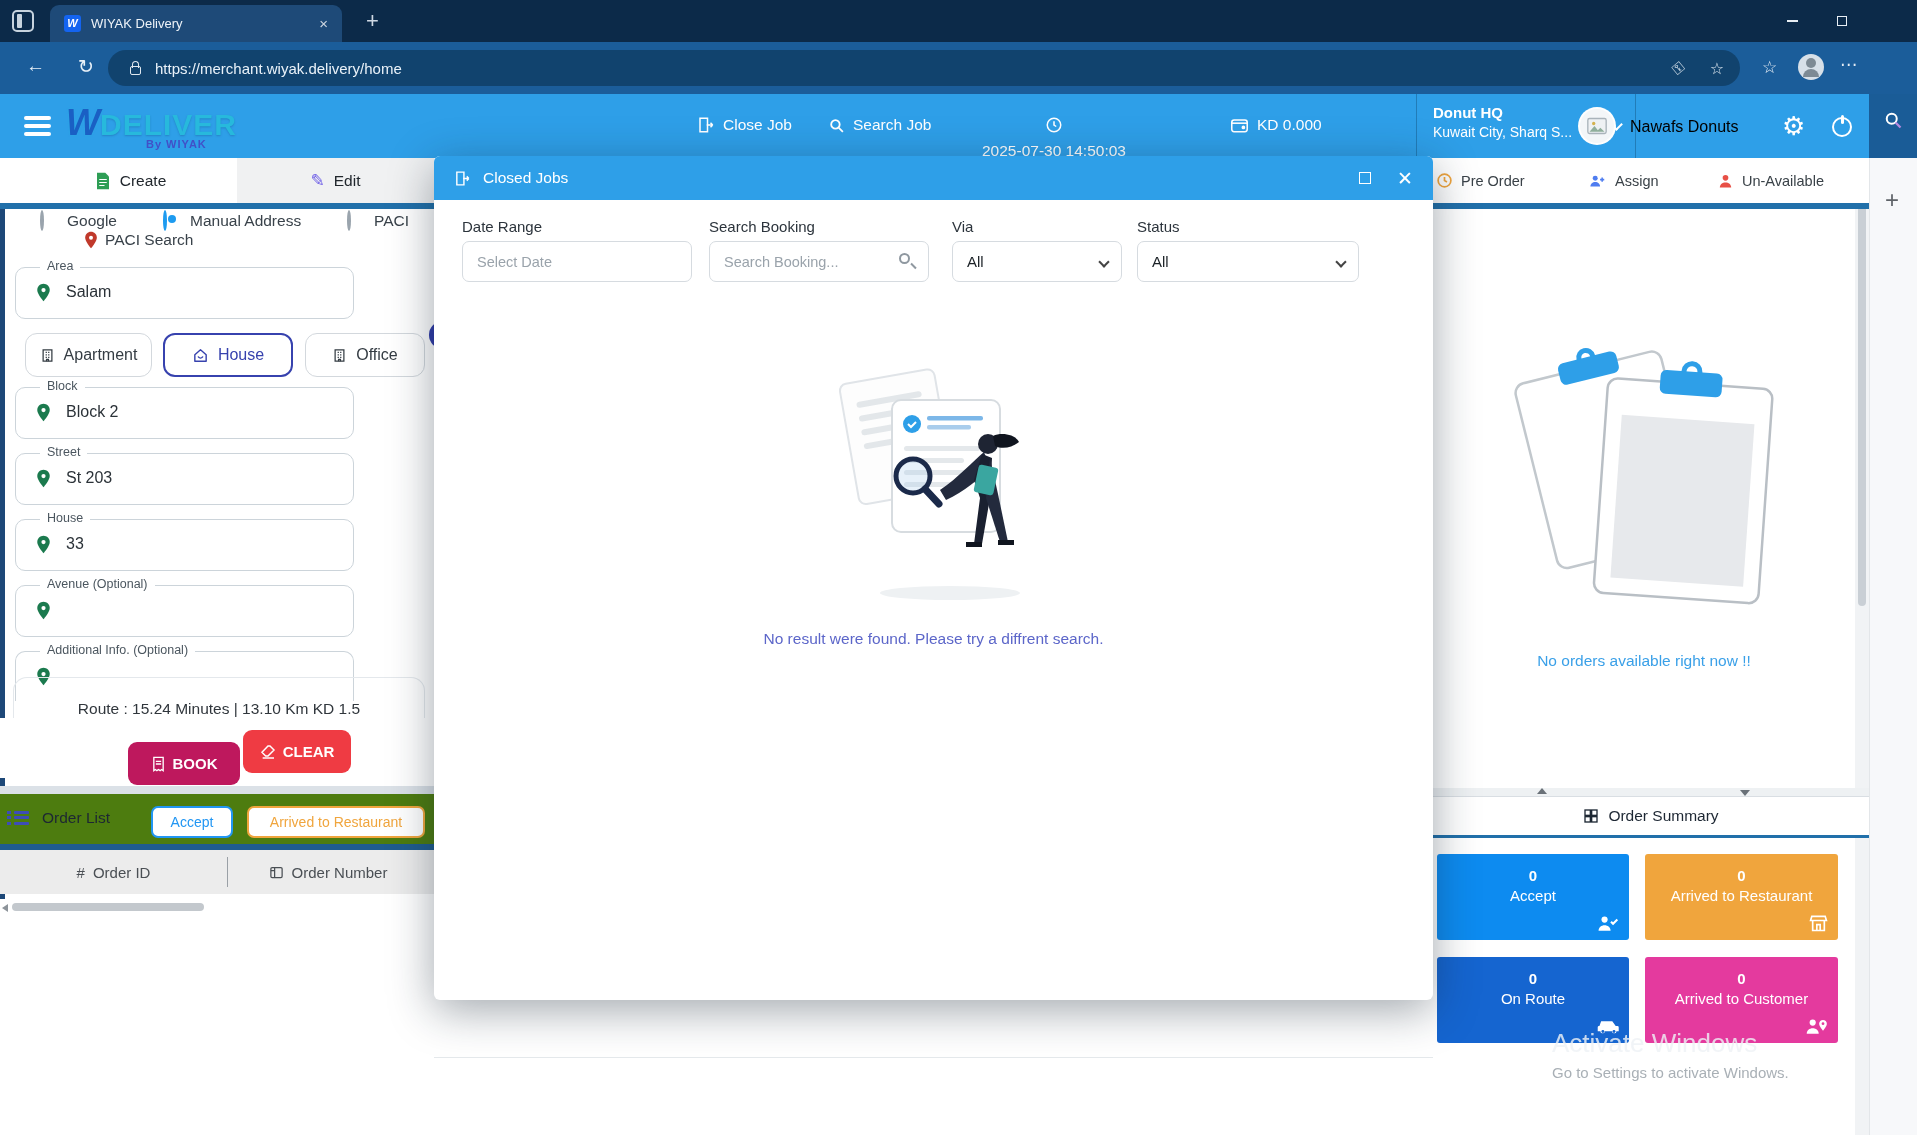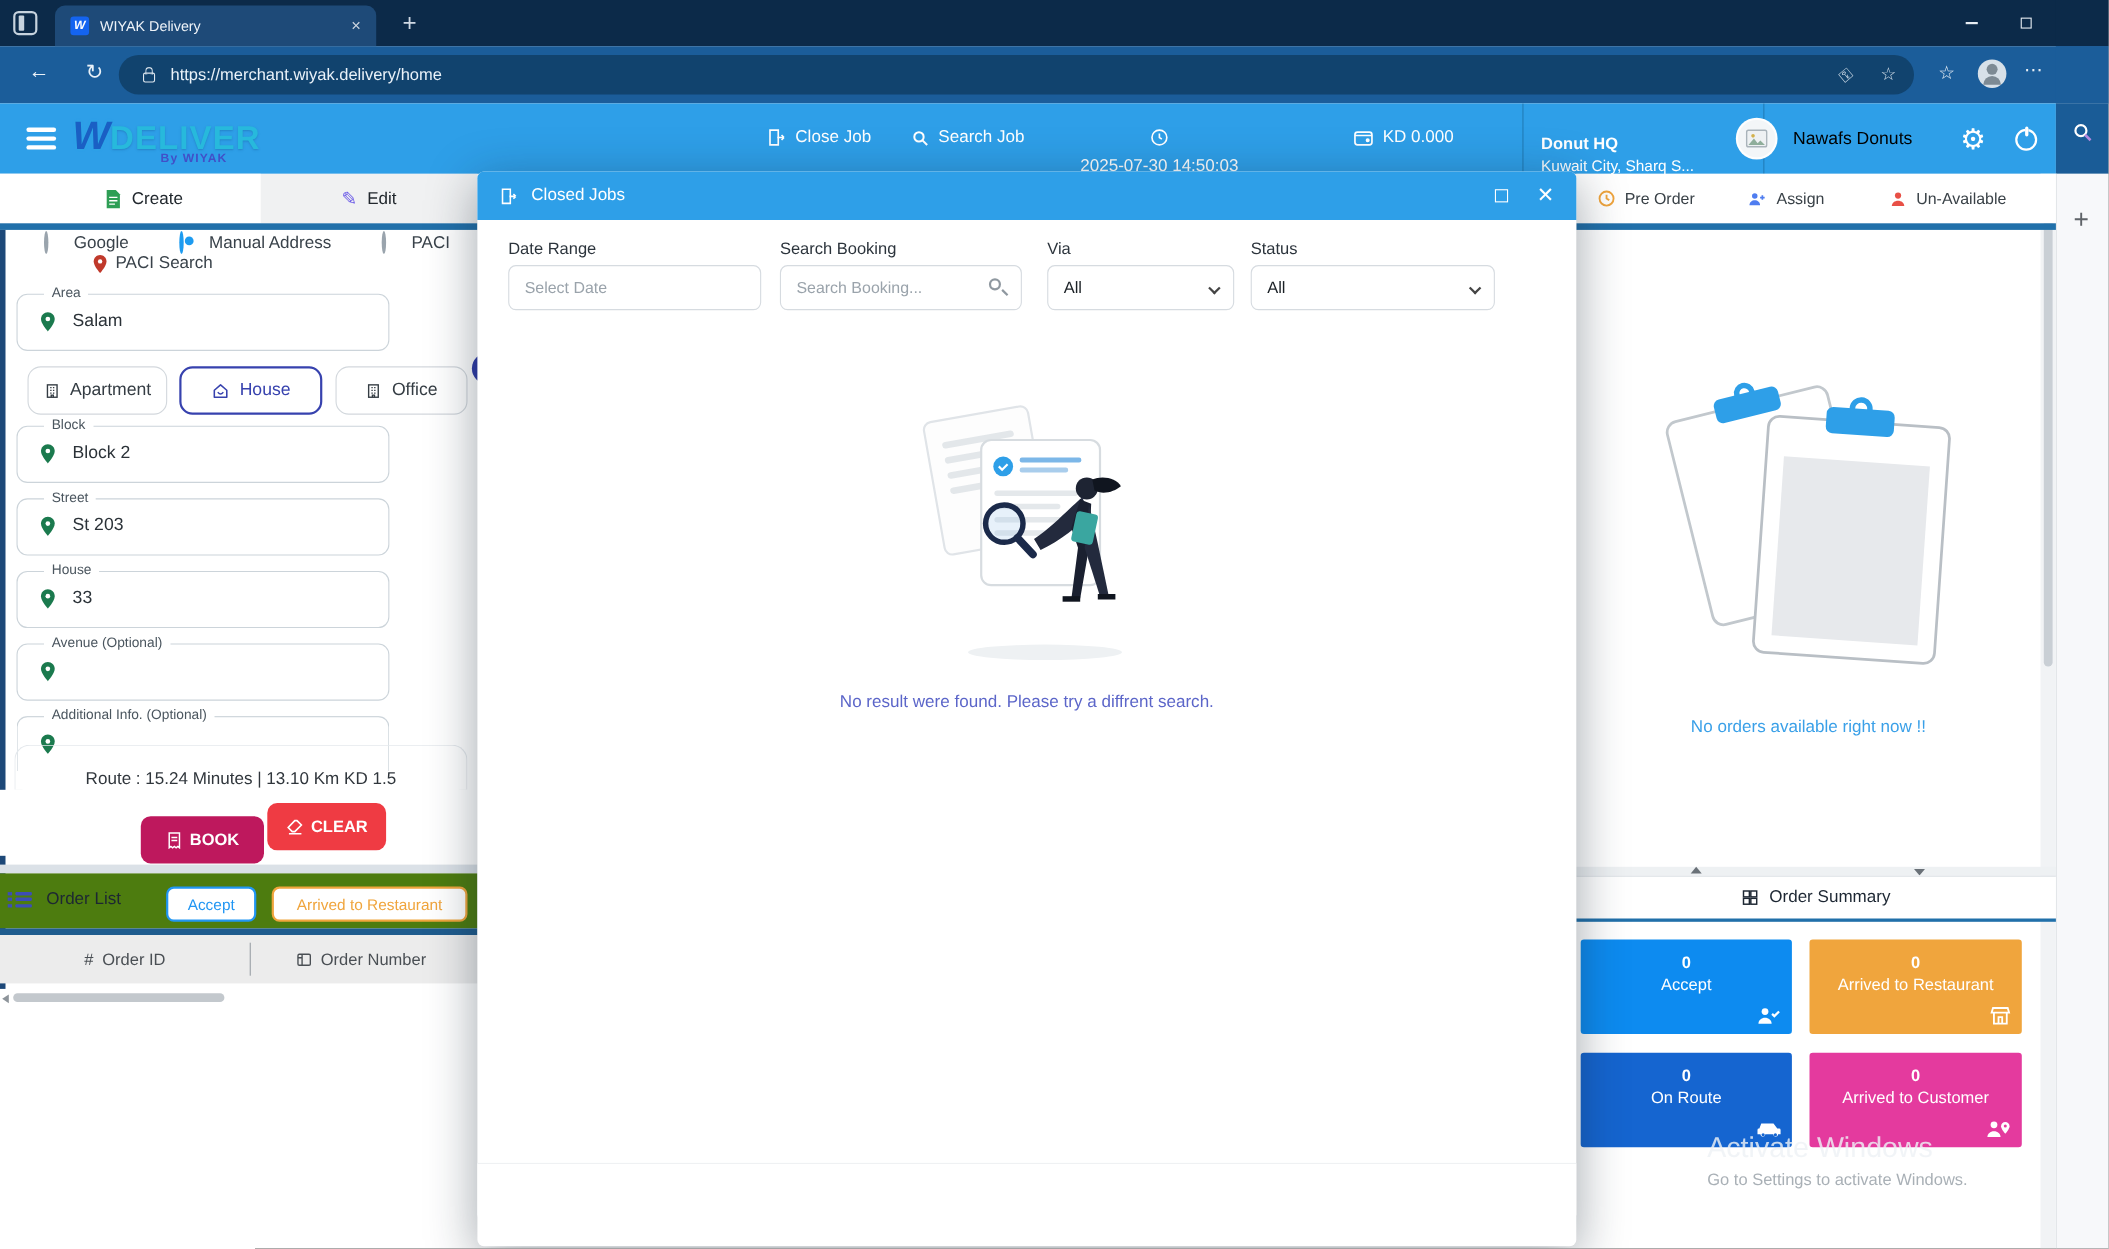--- a/index.html
+++ b/index.html
@@ -29,21 +29,21 @@
   .url-text { color:#eaf2f9; font-size:15px; margin-left:14px; flex:1; }
   .pill-ic { color:#d7e2ec; font-size:16px; margin-left:26px; }
   .key-ic { transform:rotate(-40deg); font-size:14px; }
   .bar-ic { color:#e6edf4; font-size:17px; top:15px; }
   .copilot { width:22px; height:22px; border-radius:50%; background:conic-gradient(#6a8bff,#35c3f3,#8de09a,#ffd76e,#ff7eb6,#6a8bff); top:57px; left:1883px; }
 
   
   .appbar { left:0; top:94px; width:1869px; height:64px; background:#2e9fe8; color:#fff; }
   .burger span { display:block; width:27px; height:3.6px; background:#fff; border-radius:2px; margin:4.4px 0; }
   .hitem { display:flex; align-items:center; gap:8px; color:#fff; font-size:15.5px; }
-  .branch { left:1384px; top:0; width:220px; height:64px; border-left:1px solid rgba(10,60,95,.35); border-right:1px solid rgba(10,60,95,.35); padding:28px 26px 0 16px; }
+  .branch { left:1416px; top:0; width:220px; height:64px; border-left:1px solid rgba(10,60,95,.35); border-right:1px solid rgba(10,60,95,.35); padding:10px 26px 0 16px; }
   .branch .bn { font-size:15px; font-weight:bold; }
   .branch .bl { font-size:14px; margin-top:3px; white-space:nowrap; }
   .chev { width:9px; height:9px; border-right:2px solid #fff; border-bottom:2px solid #fff; transform:rotate(45deg); }
   .avatar { width:38px; height:38px; border-radius:50%; border:2px solid rgba(255,255,255,.85); background:#f3f6f8; display:flex; align-items:center; justify-content:center; }
   .power { width:20px; height:20px; border:2.6px solid #fff; border-radius:50%; position:relative; }
   .power:before { content:""; position:absolute; left:7px; top:-6px; width:3px; height:10px; background:#2e9fe8; }
   .power:after { content:""; position:absolute; left:7.2px; top:-4px; width:2.6px; height:9px; background:#fff; border-radius:2px; }
   .gear { font-size:26px; color:#fff; }
   .logo-w { font-size:36px; font-weight:bold; font-style:italic; color:#1a5fc4; text-shadow:0 0 2px rgba(40,180,220,.6); }
   .logo-main { font-size:30px; font-weight:bold; color:#27b9dc; letter-spacing:1px; text-shadow:0 1px 2px rgba(20,80,140,.35); }
@@ -80,21 +80,21 @@
   .divband { left:0; top:786px; width:434px; height:8px; background:#dbe1e7; }
   .orderrow { left:0; top:794px; width:434px; height:50px; background:#4d7c0f; }
   .olbtn { position:absolute; top:12px; height:32px; border-radius:7px; background:#fff; font-size:14px; display:flex; align-items:center; justify-content:center; }
   .bluerule { left:0; top:844px; width:434px; height:6px; background:#1f5c8e; }
   .thead { left:0; top:850px; width:434px; height:44px; background:#ececec; display:flex; align-items:center; }
   .thcell { display:flex; align-items:center; justify-content:center; gap:8px; font-size:15px; color:#4a4f54; }
   .hscroll { left:12px; top:903px; width:192px; height:8px; background:#c3c8cd; border-radius:4px; }
   .tri-l { left:2px; top:904px; width:0; height:0; border-top:4px solid transparent; border-bottom:4px solid transparent; border-right:6px solid #8d949a; }
 
   
-  .modal { left:434px; top:156px; width:999px; height:977px; background:#fff; border-radius:6px; box-shadow:0 10px 45px rgba(20,35,50,.4); }
+  .modal { left:434px; top:156px; width:999px; height:844px; background:#fff; border-radius:6px; box-shadow:0 10px 45px rgba(20,35,50,.4); }
   .mhead { position:absolute; left:0; top:0; width:999px; height:44px; background:#2e9fe8; border-radius:6px 6px 0 0; display:flex; align-items:center; color:#fff; padding:0 20px; gap:12px; font-size:15.5px; }
   .mmax { width:12px; height:12px; border:1.8px solid #fff; }
   .mclose { font-size:19px; color:#fff; }
   .flabel { position:absolute; top:62px; font-size:15px; color:#2c343c; }
   .finput { position:absolute; top:85px; height:41px; border:1px solid #d6dbe0; border-radius:7px; background:#fff; font-size:14.5px; color:#1b2126; padding:0 14px; font-family:"Liberation Sans","DejaVu Sans",sans-serif; }
   .finput::placeholder { color:#9aa3ab; }
   .fselect { position:absolute; top:85px; height:41px; border:1px solid #d6dbe0; border-radius:7px; background:#fff; display:flex; align-items:center; padding:0 14px; font-size:15px; color:#1b2126; }
   .dchev { position:absolute; right:13px; top:16px; width:8px; height:8px; border-right:2px solid #444; border-bottom:2px solid #444; transform:rotate(45deg); }
   .sicon { position:absolute; right:11px; top:12px; width:11px; height:11px; border:2px solid #8f98a0; border-radius:50%; }
   .sicon:before { content:""; position:absolute; left:9px; top:10px; width:7px; height:2px; background:#8f98a0; transform:rotate(45deg); }
@@ -389,21 +389,21 @@
           <rect x="3" y="4" width="18" height="16" rx="2"></rect>
           <path d="M9 4v16M3 9h6"></path>
         </svg>
       <span>Order Number</span>
     </div>
   </div>
   <div class="a tri-l"></div>
   <div class="a hscroll"></div>
 
   <div class="a rtabs">
-    <div class="rtab" style="left:19px;">
+    <div class="rtab" style="left:3px;">
       <svg width="17" height="17" viewBox="0 0 24 24" fill="none" stroke="#f0a53d" stroke-width="2.4">
           <circle cx="12" cy="12" r="9"></circle>
           <path d="M12 7v5l3.5 2"></path>
         </svg>
       <span>Pre Order</span>
     </div>
     <div class="rtab" style="left:156px;">
       <svg width="18" height="16" viewBox="0 0 26 22" fill="#4f7df0">
           <circle cx="9" cy="7" r="3.6"></circle>
           <path d="M2 19c0-3.8 3.2-6.5 7-6.5s7 2.7 7 6.5z"></path>

